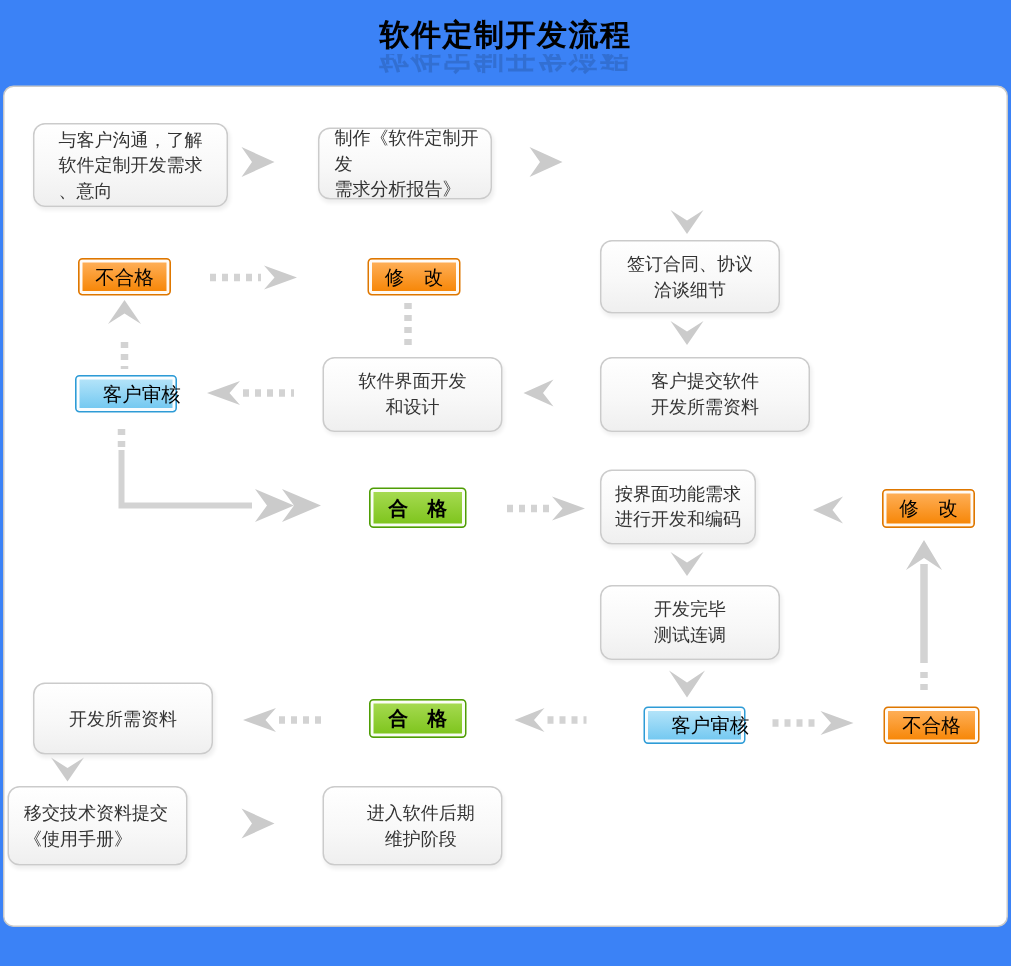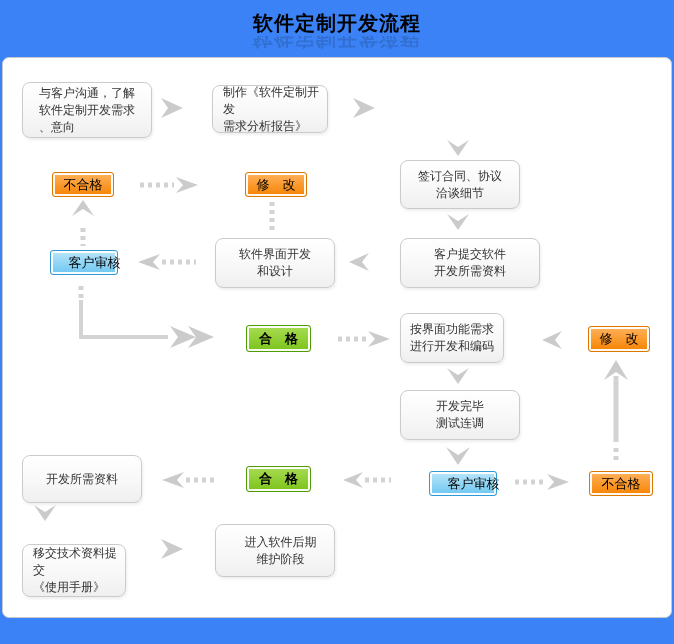--- a/index.html
+++ b/index.html
@@ -141,21 +141,21 @@
   <svg class="arrow" style="left:513px;top:473px;" width="62" height="18" viewBox="0 0 62 18">
     <line class="dash" x1="2" y1="9" x2="32" y2="9" stroke-dasharray="4 4"></line>
     <path class="dart" d="M34,1 L56,9 L34,17 L41,9 Z"></path>
     </svg>
   <div class="btn orange" style="left:589px;top:471px;width:64px;height:25px;">不合格</div>
 
   <svg class="arrow" style="left:32px;top:503px;" width="26" height="20" viewBox="0 0 26 20">
       <path class="dart" d="M2,2 L13,18 L24,2 L13,9 Z"></path>
     </svg>
 
-  <div class="node align-left" style="left:22px;top:524px;width:104px;height:53px;margin-top:20px;">移交技术资料提交
+  <div class="node align-left" style="left:5px;top:524px;width:120px;height:53px;">移交技术资料提交
 《使用手册》</div>
   <svg class="arrow" style="left:158px;top:538px;" width="28" height="22" viewBox="0 0 28 22">
       <path class="dart" d="M3,1 L25,11 L3,21 L10,11 Z"></path>
     </svg>
   <div class="node" style="left:215px;top:524px;width:120px;height:53px;padding-left:17px;">进入软件后期
 维护阶段</div>
 
 </div>
 
 </body></html>

